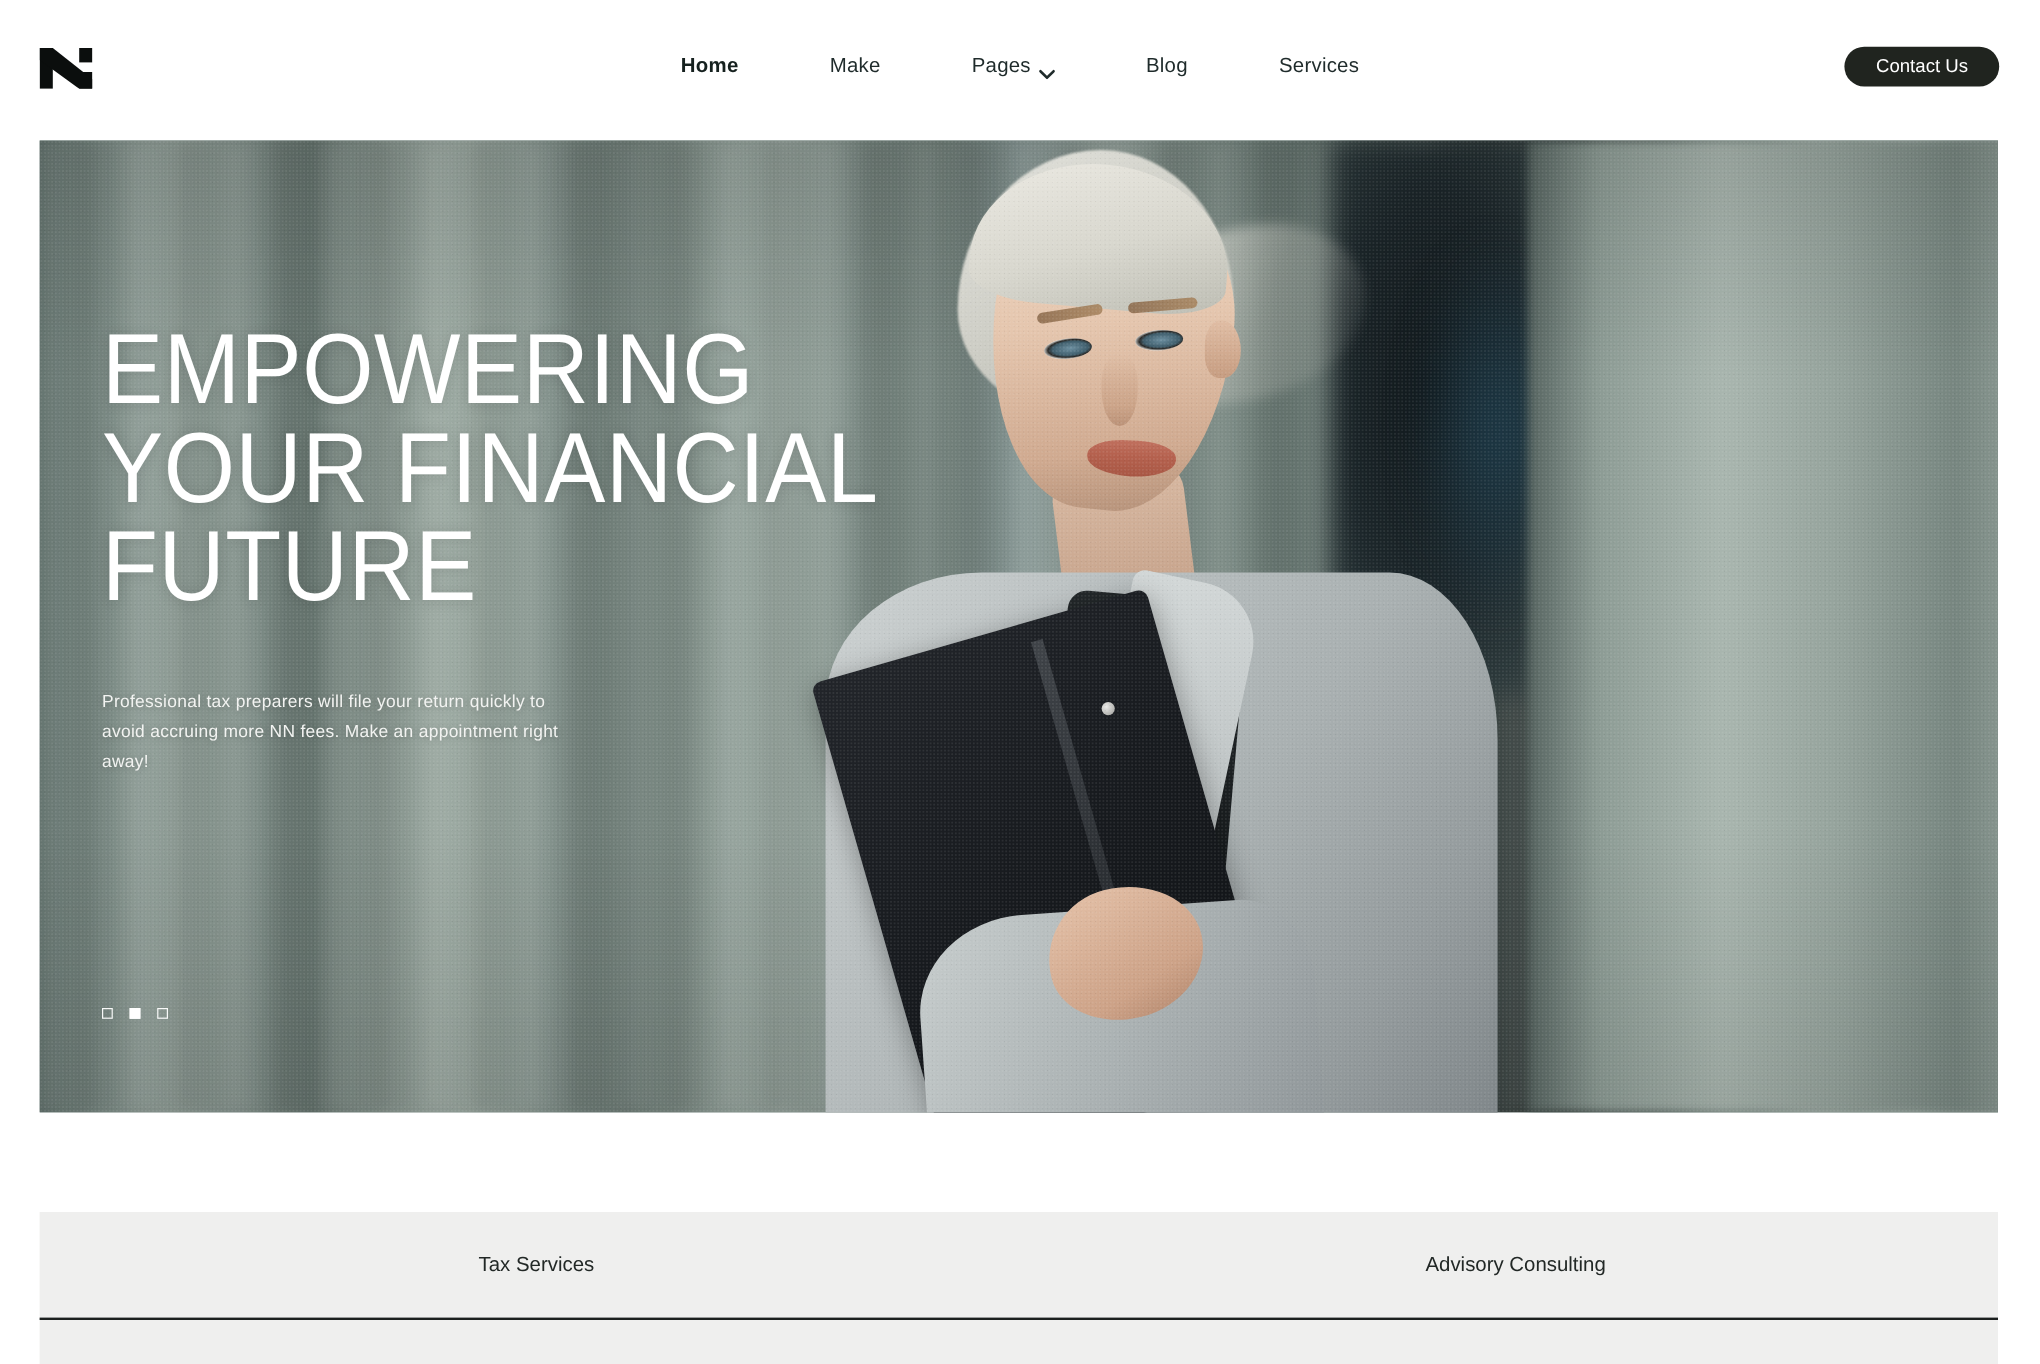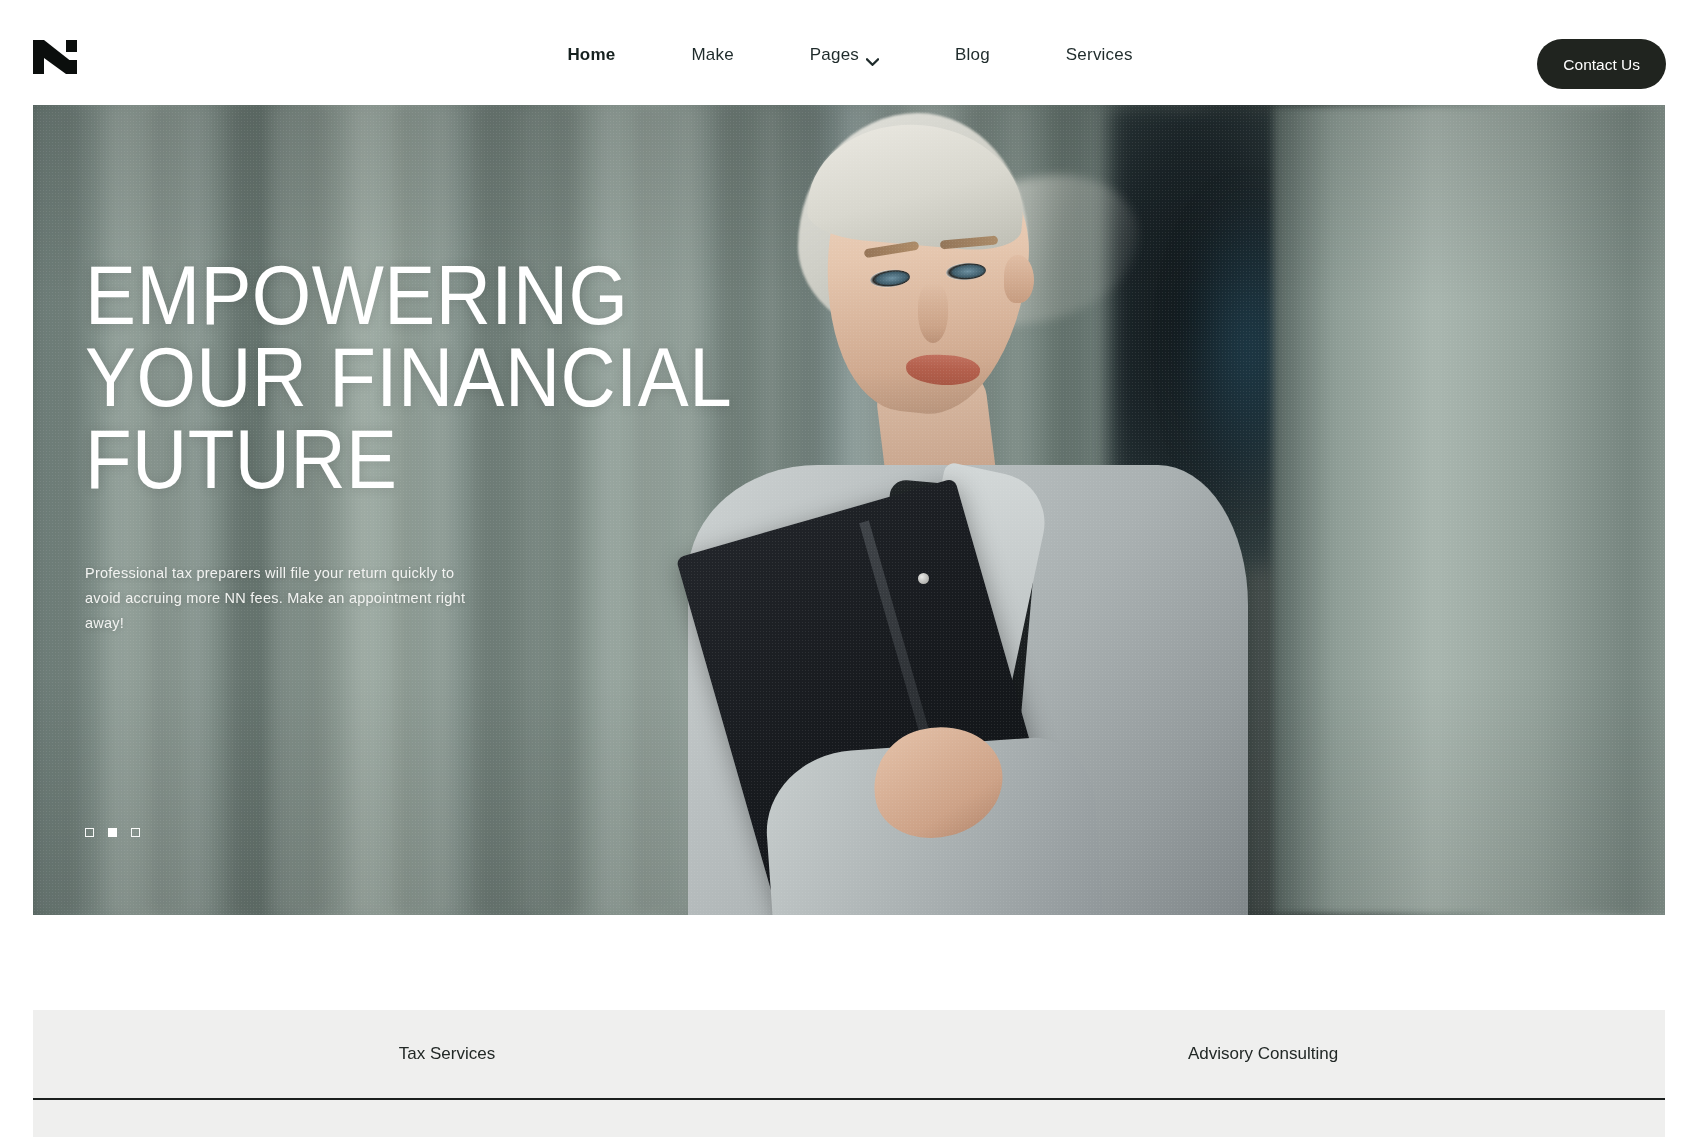--- a/index.html
+++ b/index.html
@@ -30,28 +30,28 @@
     font-size:17px; color:#1f2b2b; letter-spacing:0.2px;
     padding:0 0; margin:0 38px; white-space:nowrap;
     display:flex; align-items:center; gap:7px; cursor:pointer;
   }
   .nav-item.active { font-weight:bold; color:#16211f; }
   .chev { display:inline-block; width:13px; height:8px; }
   .btn-contact {
     position:absolute; right:34px; top:37px;
     background:#20241f; color:#fff;
     border:none; border-radius:30px;
-    padding:0 26px; height:50px; line-height:33px;
+    padding:0 26px; height:33px; line-height:33px;
     font-size:15.5px; font-family:"Liberation Sans", sans-serif;
     cursor:pointer; white-space:nowrap;
   }
 
   
   .hero {
-    position:absolute; left:33px; top:105px;
+    position:absolute; left:33px; top:117px;
     width:1632px; height:810px;
     overflow:hidden;
     background:#7f8f8a;
   }
   .hero-photo { position:absolute; inset:0; }
 
   
   .bg-base {
     position:absolute; inset:0;
     background:

